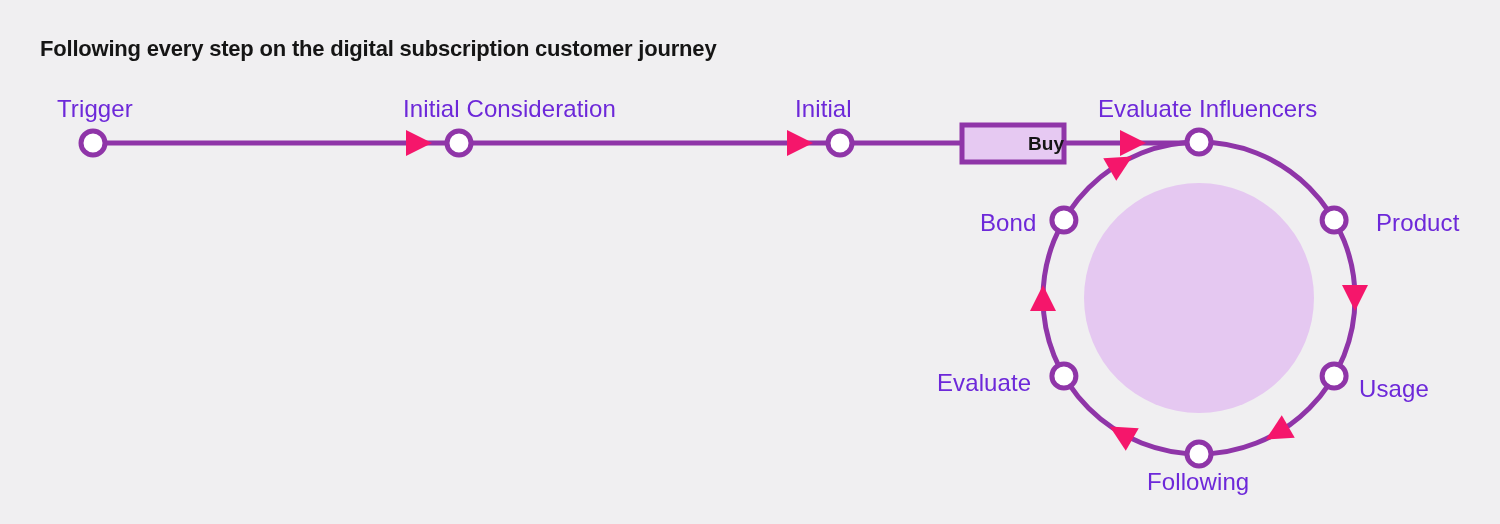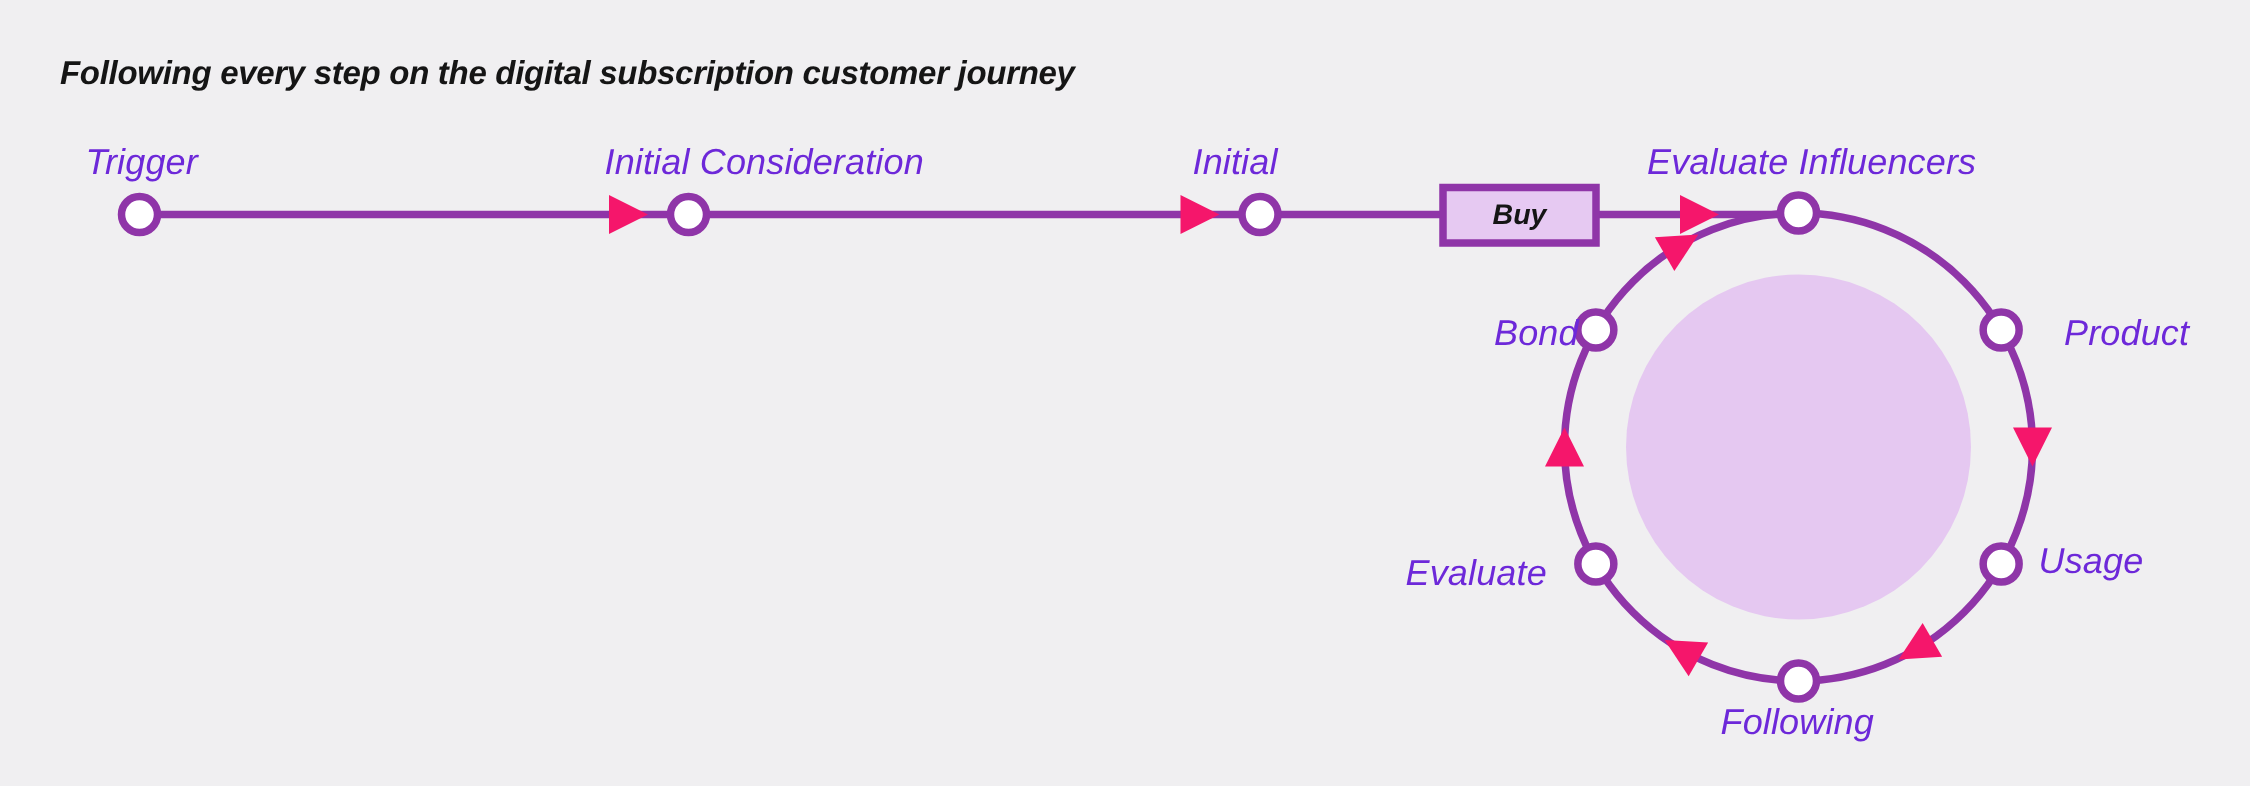--- a/index.html
+++ b/index.html
@@ -10,21 +10,20 @@
     width: 1500px;
     height: 524px;
     background: #f0eff1;
     font-family: "Liberation Sans", sans-serif;
     overflow: hidden;
   }
   #canvas {
     position: relative;
     width: 1500px;
     height: 468px;
-    font-style: italic;
   }
   #title {
     position: absolute;
     left: 40px;
     top: 36px;
     font-size: 22px;
     font-weight: bold;
     color: #151515;
     letter-spacing: -0.2px;
     white-space: nowrap;
@@ -112,20 +111,20 @@
         </g>
       </g>
   </svg>
 
   <div id="labels">
       <div class="node-label" style="left: 57px; top: 95px;">Trigger</div>
       <div class="node-label" style="left: 355px; top: 95px; margin-left: 48px;">Initial Consideration</div>
       <div class="node-label" style="left: 795px; top: 95px;">Initial</div>
       <div class="node-label" style="left: 1098px; top: 95px;">Evaluate Influencers</div>
       <div class="node-label" style="left: 1376px; top: 209px;">Product</div>
-      <div class="node-label" style="left: 1359px; top: 361px;">Usage</div>
+      <div class="node-label" style="left: 1359px; top: 375px;">Usage</div>
       <div class="node-label" style="left: 1147px; top: 468px;">Following</div>
       <div class="node-label" style="left: 937px; top: 369px;">Evaluate</div>
-      <div class="node-label" style="left: 980px; top: 209px; margin-left: 16px;">Bond</div>
-      <div class="buy-label" style="left: 962px; top: 133px; width: 102px; text-align: center;">Buy</div>
+      <div class="node-label" style="left: 980px; top: 209px;">Bond</div>
+      <div class="buy-label" style="left: 962px; top: 133px; width: 102px; text-align: right;">Buy</div>
     </div>
 
 </div>
 
 </body></html>

